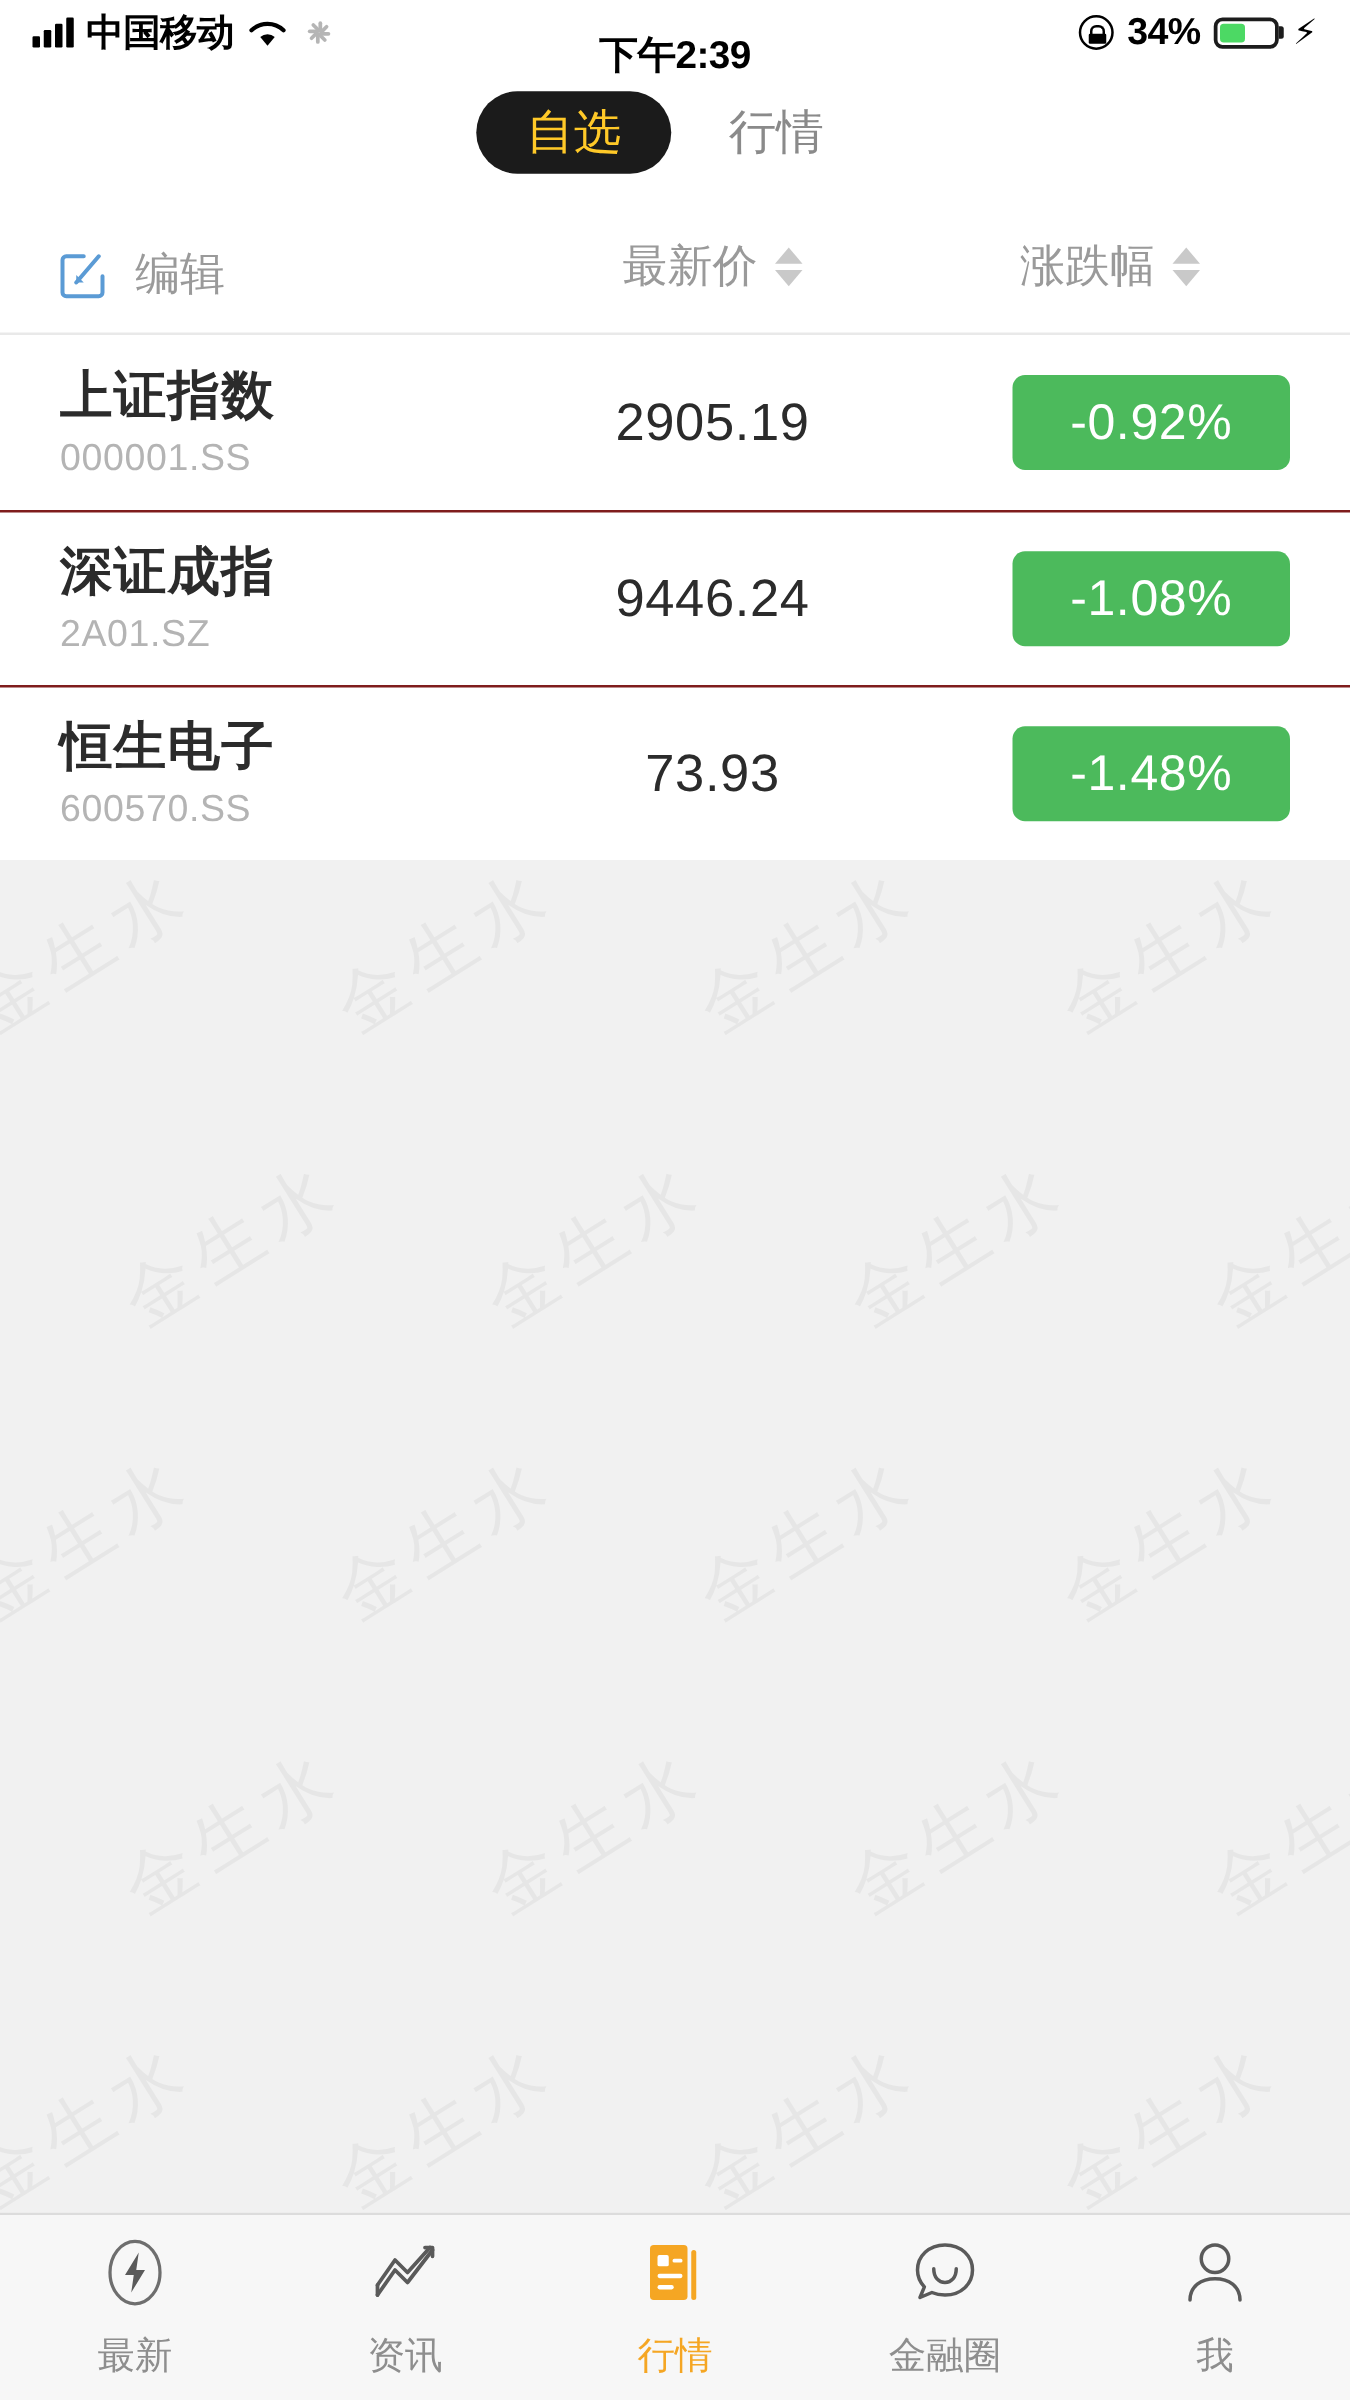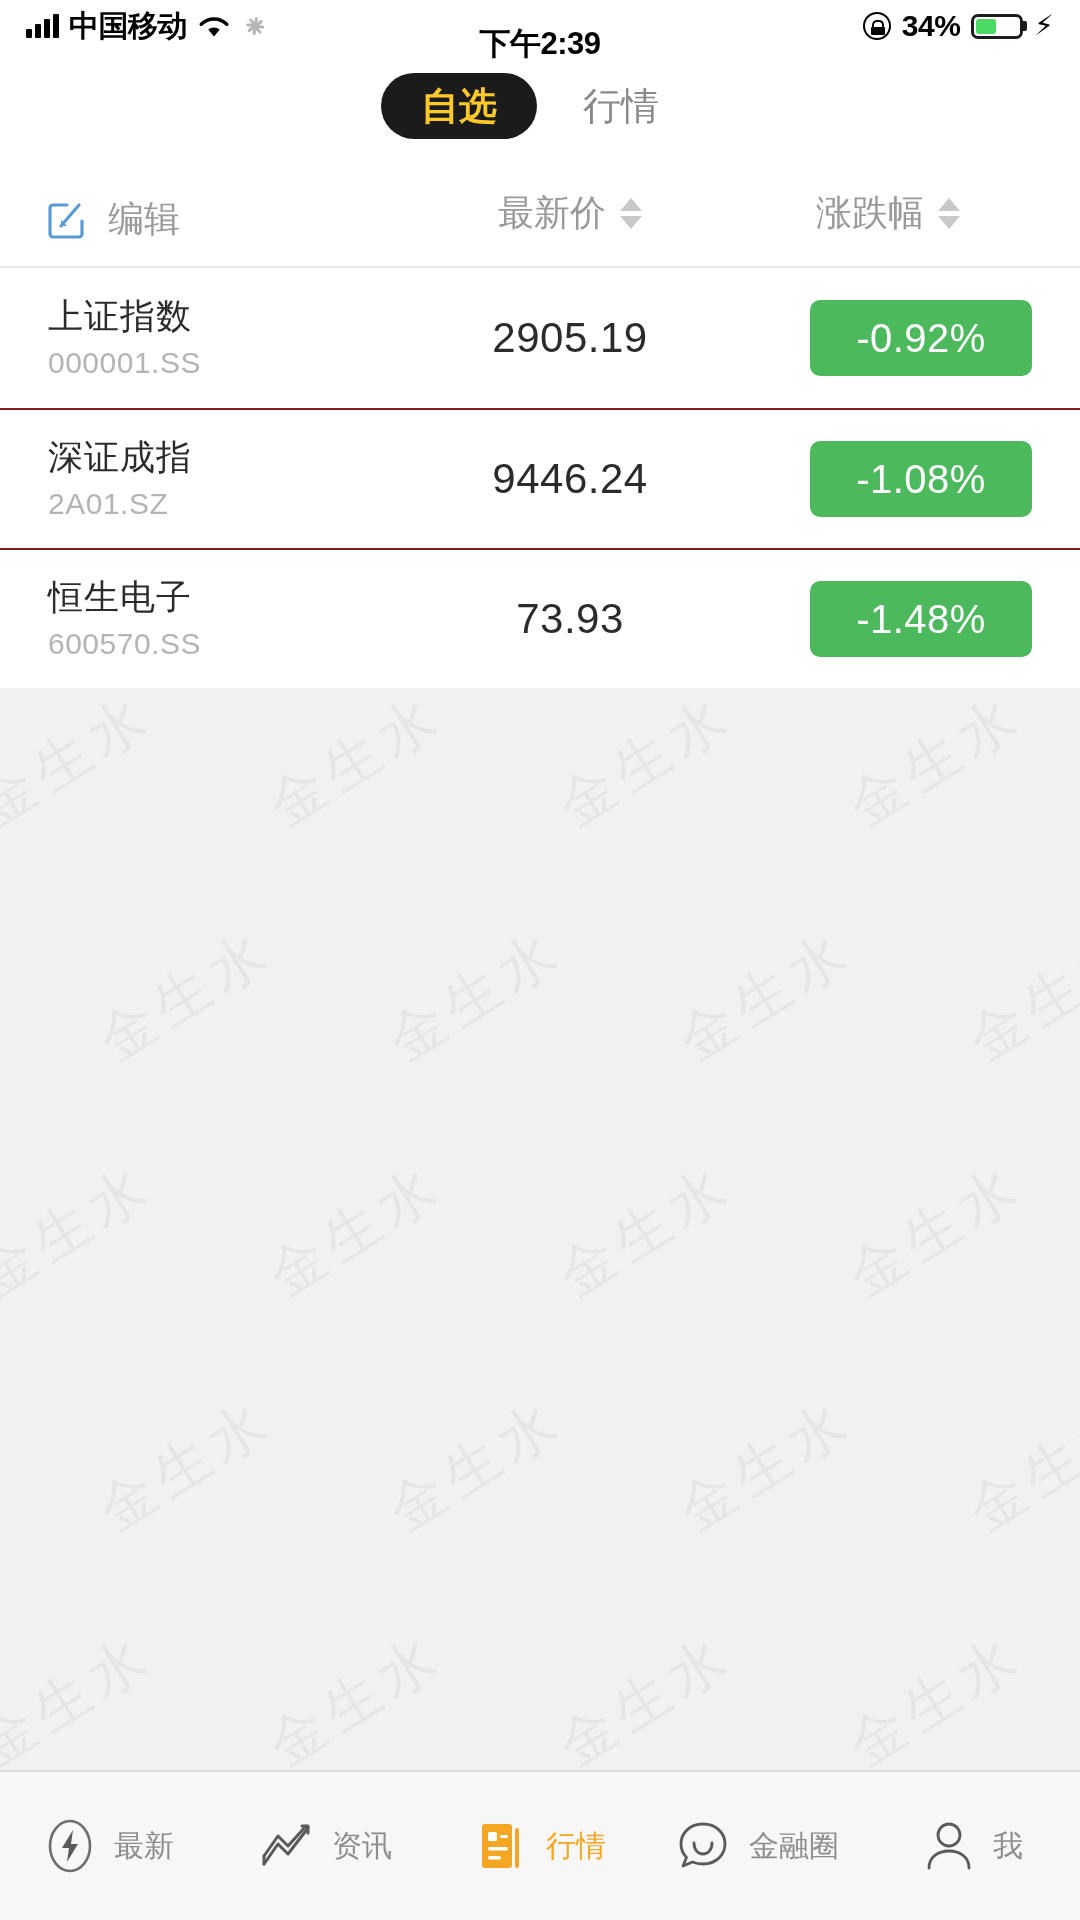--- a/index.html
+++ b/index.html
@@ -45,21 +45,21 @@
   .rot-lock::after{content:"";position:absolute;left:6px;top:13px;width:14px;height:8px;background:#000;border-radius:1px;}
 
   
   .topnav{
     background:#fff;flex:none;height:108px;
     display:flex;align-items:center;justify-content:center;gap:6px;
   }
   .seg{
     font-size:38px;padding:14px 40px;border-radius:44px;line-height:1;
   }
-  .seg.active{background:#1b1b1b;color:#ffc928;font-weight:700;}
+  .seg.active{background:#1b1b1b;color:#ffc928;font-weight:400;}
   .seg.inactive{color:#8a8a8a;}
 
   
   .colhead{
     background:#fff;flex:none;height:108px;
     display:flex;align-items:center;
     border-bottom:2px solid #e9e9e9;
     box-sizing:border-box;position:relative;
   }
   .edit-cell{display:flex;align-items:center;gap:18px;padding-left:46px;width:400px;box-sizing:border-box;margin-top:12px;}
@@ -75,21 +75,21 @@
   .head-chg{position:absolute;left:888px;transform:translateX(-50%);}
 
   
   .list{background:#fff;flex:none;}
   .row{
     height:140px;display:flex;align-items:center;position:relative;
     box-sizing:border-box;
   }
   .row + .row{border-top:2px solid #7f1d1d;}
   .cell-name{width:420px;padding-left:48px;box-sizing:border-box;}
-  .nm{font-size:35px;color:#2b2b2b;line-height:1.12;letter-spacing:1px;}
+  .nm{font-size:42px;color:#2b2b2b;line-height:1.12;letter-spacing:1px;font-weight:bold;}
   .cd{font-size:30px;color:#b4b4b4;margin-top:10px;letter-spacing:0.5px;}
   .cell-price{
     flex:1;text-align:center;font-size:42px;color:#2b2b2b;
     padding-right:80px;letter-spacing:0.5px;
   }
   .cell-chg{width:280px;display:flex;justify-content:center;padding-right:38px;box-sizing:border-box;}
   .badge{
     width:222px;height:76px;border-radius:10px;
     display:flex;align-items:center;justify-content:center;
     color:#fff;font-size:40px;letter-spacing:0.5px;
@@ -103,21 +103,21 @@
     transform:rotate(-32deg);white-space:nowrap;letter-spacing:8px;
     font-family:"DejaVu Sans",sans-serif;
   }
 
   
   .tabbar{
     flex:none;height:148px;background:#f7f7f7;
     border-top:2px solid #dcdcdc;
     display:flex;align-items:center;
   }
-  .tab{flex:1;display:flex;flex-direction:row;align-items:center;justify-content:center;gap:16px;}
+  .tab{flex:1;display:flex;flex-direction:column;align-items:center;justify-content:center;gap:16px;}
   .tab .tl{font-size:30px;color:#8e8e8e;}
   .tab.active .tl{color:#f5a623;}
   .tab .ti{height:60px;display:flex;align-items:center;justify-content:center;}
 </style>
 </head>
 <body>
 
 <div class="phone">
 
   <div class="statusbar">

